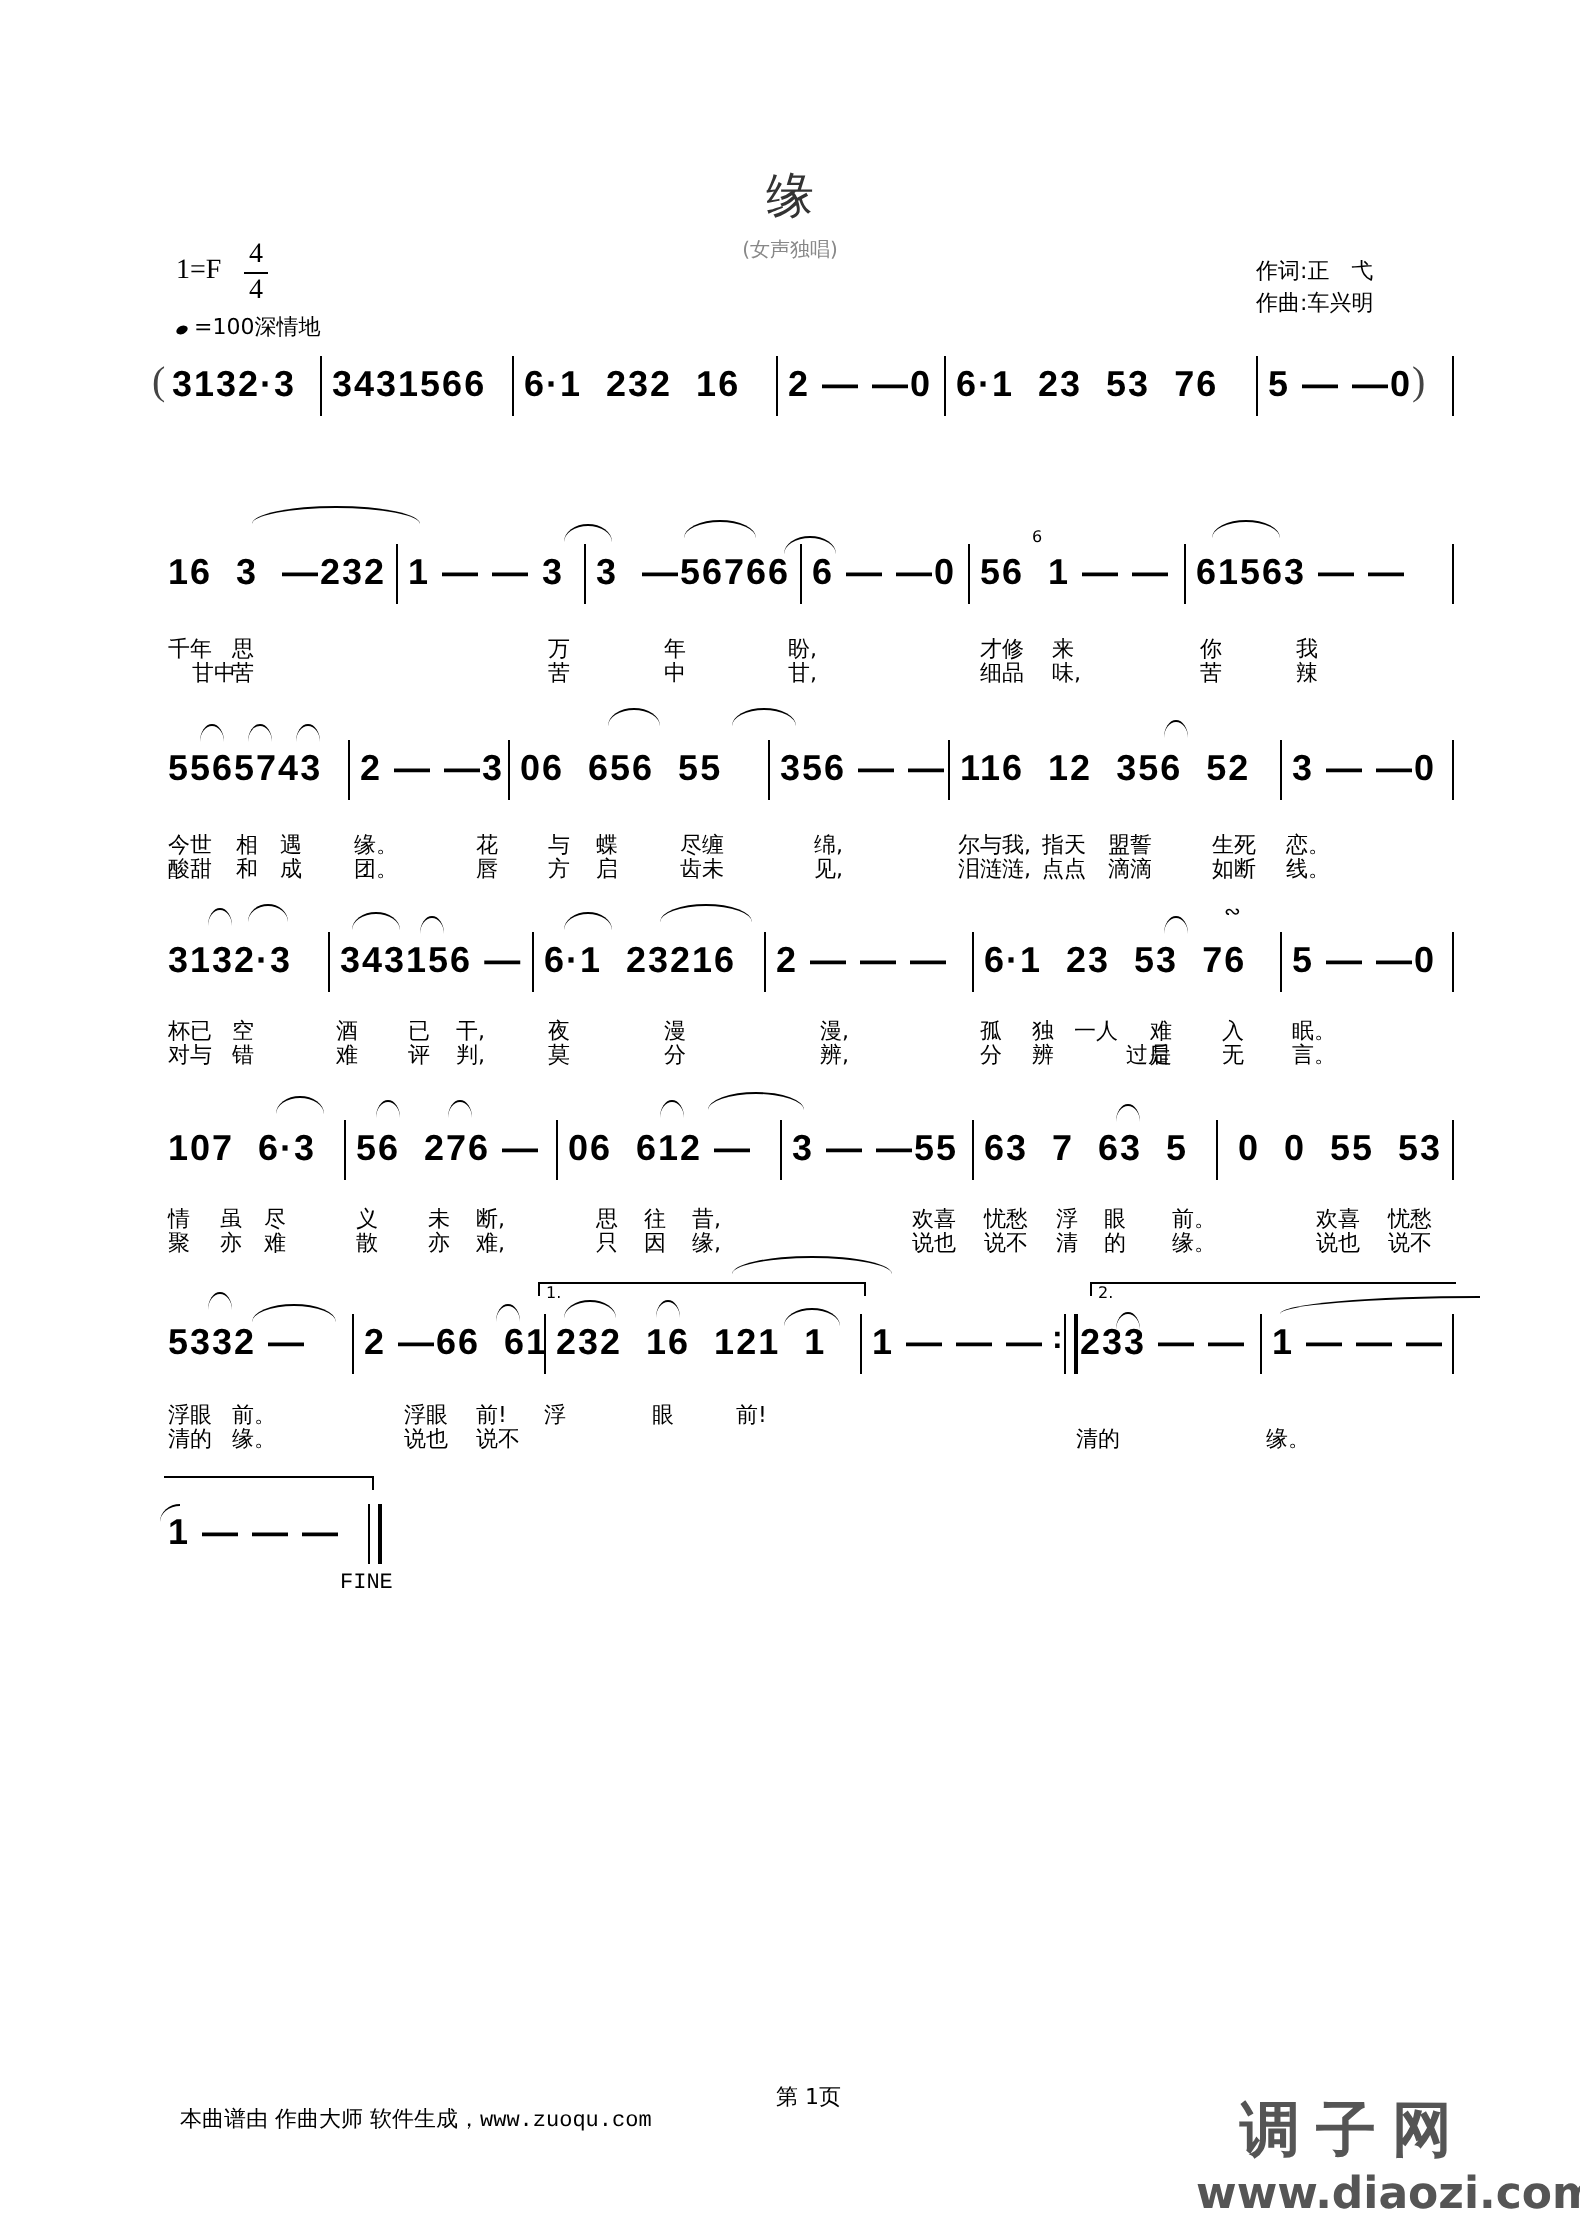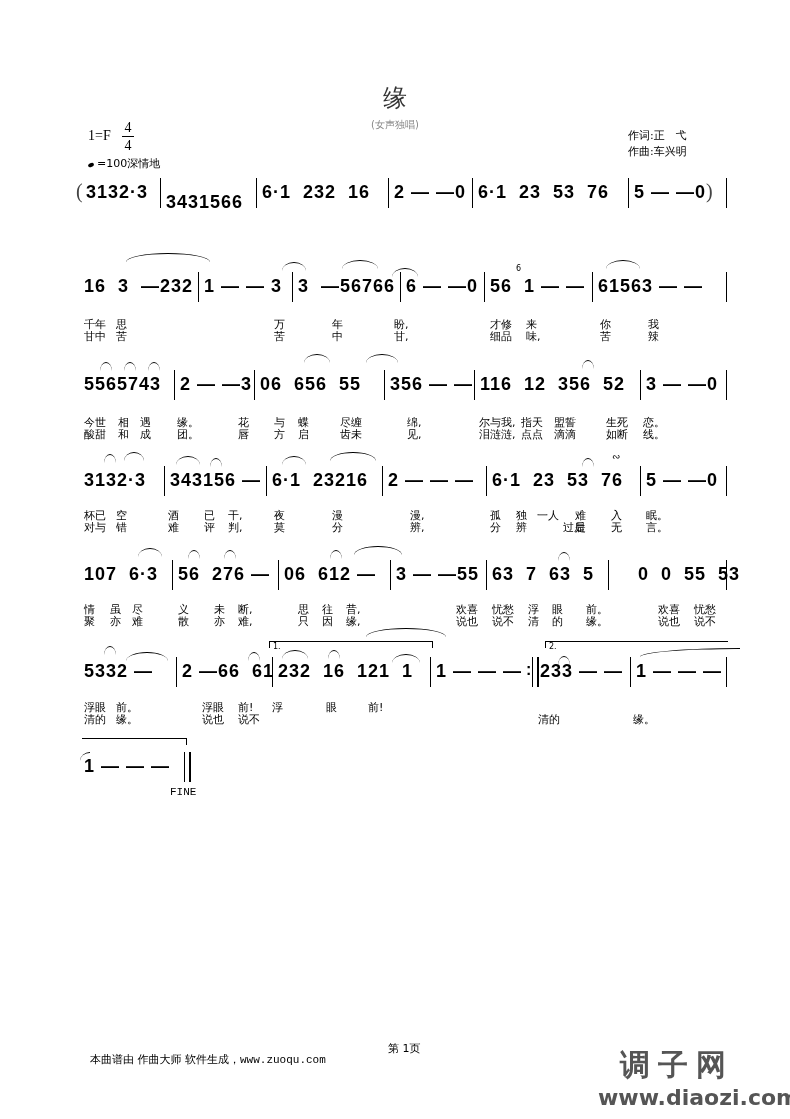--- a/index.html
+++ b/index.html
@@ -47,21 +47,21 @@
 </div>
 <div class="abs credits">
   <div>作词:正　弋</div>
   <div>作曲:车兴明</div>
 </div>
 
 <div class="row" style="top:178px;">
   <span class="paren" style="left:0px;">(</span>
   <span class="seg" style="left:10px;">3132·3</span>
   <div class="bar" style="left:84px;"></div>
-  <span class="seg" style="left:90px;margin-top:10px;">3431566</span>
+  <span class="seg" style="left:90px;">3431566</span>
   <div class="bar" style="left:180px;"></div>
   <span class="seg" style="left:186px;">6·1  232  16</span>
   <div class="bar" style="left:312px;"></div>
   <span class="seg" style="left:318px;">2 — —0</span>
   <div class="bar" style="left:396px;"></div>
   <span class="seg" style="left:402px;">6·1  23  53  76</span>
   <div class="bar" style="left:552px;"></div>
   <span class="seg" style="left:558px;">5 — —0</span>
   <span class="paren" style="left:630px;">)</span>
   <div class="bar" style="left:650px;"></div>
@@ -90,21 +90,21 @@
 <div class="abs" style="left:76px; top:318px; width:652px; height:30px;">
   <span class="lyr" style="left:8px; top:0;">千年</span>
   <span class="lyr" style="left:40px; top:0;">思</span>
   <span class="lyr" style="left:198px; top:0;">万</span>
   <span class="lyr" style="left:256px; top:0;">年</span>
   <span class="lyr" style="left:318px; top:0;">盼,</span>
   <span class="lyr" style="left:414px; top:0;">才修</span>
   <span class="lyr" style="left:450px; top:0;">来</span>
   <span class="lyr" style="left:524px; top:0;">你</span>
   <span class="lyr" style="left:572px; top:0;">我</span>
-  <span class="lyr" style="left:8px; top:12px;">甘中</span>
+  <span class="lyr" style="left:20px; top:12px;">甘中</span>
   <span class="lyr" style="left:40px; top:12px;">苦</span>
   <span class="lyr" style="left:198px; top:12px;">苦</span>
   <span class="lyr" style="left:256px; top:12px;">中</span>
   <span class="lyr" style="left:318px; top:12px;">甘,</span>
   <span class="lyr" style="left:414px; top:12px;">细品</span>
   <span class="lyr" style="left:450px; top:12px;">味,</span>
   <span class="lyr" style="left:524px; top:12px;">苦</span>
   <span class="lyr" style="left:572px; top:12px;">辣</span>
 </div>
 
@@ -222,21 +222,21 @@
   <span class="seg" style="left:8px;">107  6·3</span>
   <div class="bar" style="left:96px;"></div>
   <span class="seg" style="left:102px;">56  276 —</span>
   <div class="bar" style="left:202px;"></div>
   <span class="seg" style="left:208px;">06  612 —</span>
   <div class="bar" style="left:314px;"></div>
   <span class="seg" style="left:320px;">3 — —55</span>
   <div class="bar" style="left:410px;"></div>
   <span class="seg" style="left:416px;">63  7  63  5</span>
   <div class="bar" style="left:532px;"></div>
-  <span class="seg" style="left:562px;text-align:center;">0  0  55  53</span>
+  <span class="seg" style="left:543px;text-align:center;">0  0  55  53</span>
   <div class="bar" style="left:650px;"></div>
 </div>
 <div class="abs" style="left:76px; top:603px; width:652px; height:30px;">
   <span class="lyr" style="left:8px; top:0;">情</span>
   <span class="lyr" style="left:34px; top:0;">虽</span>
   <span class="lyr" style="left:56px; top:0;">尽</span>
   <span class="lyr" style="left:102px; top:0;">义</span>
   <span class="lyr" style="left:138px; top:0;">未</span>
   <span class="lyr" style="left:162px; top:0;">断,</span>
   <span class="lyr" style="left:222px; top:0;">思</span>

